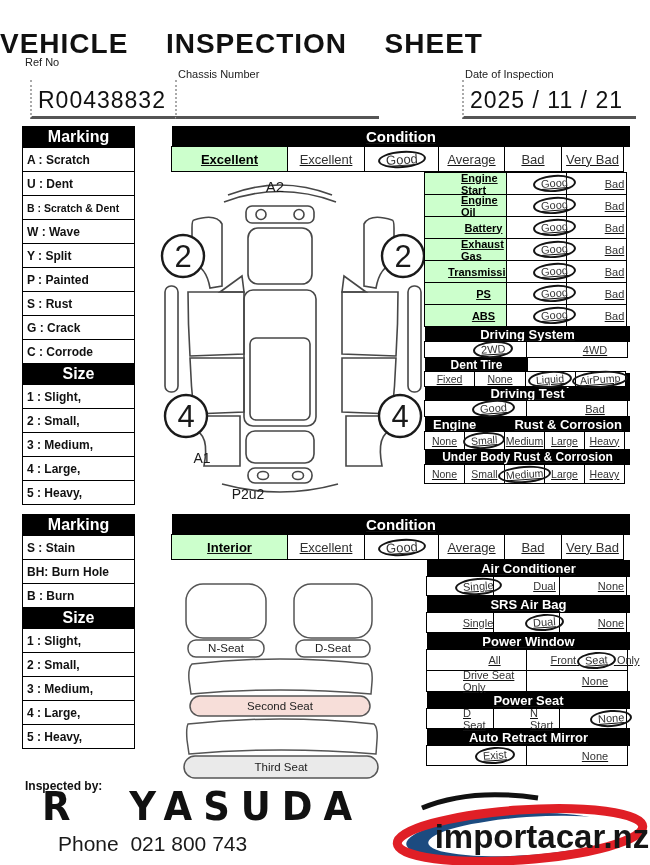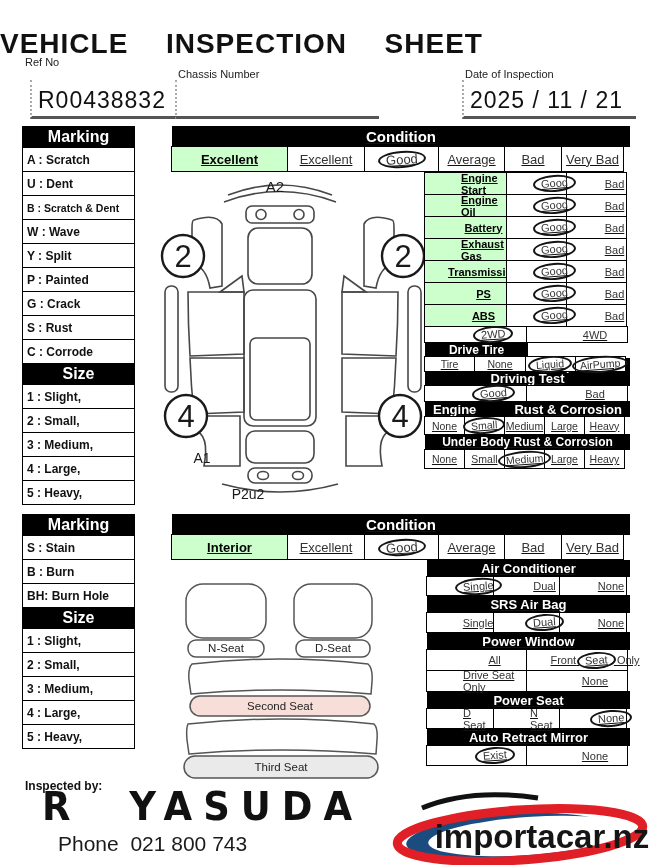--- a/index.html
+++ b/index.html
@@ -58,22 +58,22 @@
     </div>
 
   <div class="ltable" style="left:22px;top:127px;width:113px">
     <div class="mhdr">Marking</div>
     <div class="mrow">A : Scratch</div>
     <div class="mrow">U : Dent</div>
     <div class="mrow" style="font-size:10.5px">B : Scratch &amp; Dent</div>
     <div class="mrow">W : Wave</div>
     <div class="mrow">Y : Split</div>
     <div class="mrow">P : Painted</div>
+    <div class="mrow">S : Rust</div>
     <div class="mrow">G : Crack</div>
-    <div class="mrow">S : Rust</div>
     <div class="mrow">C : Corrode</div>
     <div class="mhdr">Size</div>
     <div class="mrow">1 : Slight,</div>
     <div class="mrow">2 : Small,</div>
     <div class="mrow">3 : Medium,</div>
     <div class="mrow">4 : Large,</div>
     <div class="mrow">5 : Heavy,</div>
   </div>
 
   <div class="stack" style="left:172px;top:127px;width:458px">
@@ -201,35 +201,36 @@
     <div class="row" style="height:23px">
       <div class="ccell green sm" style="width:83px">ABS</div>
       <div class="ccell sm" style="width:61px">
           <span class="circled">Good</span>
         </div>
       <div class="ccell sm" style="width:61px">
           <span>Bad</span>
         </div>
     </div>
 
+    <div class="shdr" style="height:16px">Driving System</div>
     <div class="row" style="height:17px">
       <div class="ccell sm" style="width:103px">
           <span class="circled">2WD</span>
         </div>
       <div class="ccell sm" style="width:102px">
           <span>4WD</span>
         </div>
     </div>
     <div class="row" style="height:15px">
-      <div class="shdr" style="width:103px;height:15px;font-size:12px;margin-top:0">Drive Tire</div>
+      <div class="shdr" style="width:103px;height:15px;font-size:12px;margin-top:0">Dent Tire</div>
       <div class="shdr" style="width:102px;height:15px;font-size:12px;margin-top:16px">Repair Kit</div>
     </div>
     <div class="row" style="height:16px">
       <div class="ccell xs" style="width:51px">
-          <span>Tire</span>
+          <span>Fixed</span>
         </div>
       <div class="ccell xs" style="width:52px">
           <span>None</span>
         </div>
       <div class="ccell xs" style="width:51px">
           <span class="circled">Liquid</span>
         </div>
       <div class="ccell xs" style="width:51px">
           <span class="circled">AirPump</span>
         </div>
@@ -280,22 +281,22 @@
         </div>
       <div class="ccell xs" style="width:41px">
           <span>Heavy</span>
         </div>
     </div>
   </div>
 
   <div class="ltable" style="left:22px;top:515px;width:113px">
     <div class="mhdr">Marking</div>
     <div class="mrow">S : Stain</div>
+    <div class="mrow">BH: Burn Hole</div>
     <div class="mrow">B : Burn</div>
-    <div class="mrow">BH: Burn Hole</div>
     <div class="mhdr">Size</div>
     <div class="mrow">1 : Slight,</div>
     <div class="mrow">2 : Small,</div>
     <div class="mrow">3 : Medium,</div>
     <div class="mrow">4 : Large,</div>
     <div class="mrow">5 : Heavy,</div>
   </div>
 
   <div class="stack" style="left:172px;top:515px;width:458px">
     <div class="shdr" style="height:21px;font-size:15px">Condition</div>
@@ -379,21 +380,21 @@
       <div class="ccell sm" style="width:102px">
           <span>None</span>
         </div>
     </div>
     <div class="shdr" style="height:18px">Power Seat</div>
     <div class="row" style="height:21px">
       <div class="ccell sm" style="width:68px">
           <span>D Seat</span>
         </div>
       <div class="ccell sm" style="width:67px">
-          <span>N Seat</span>
+          <span>N Start</span>
         </div>
       <div class="ccell sm" style="width:68px">
           <span class="circled">None</span>
         </div>
     </div>
     <div class="shdr" style="height:18px">Auto Retract Mirror</div>
     <div class="row" style="height:21px">
       <div class="ccell sm" style="width:101px">
           <span class="circled">Exist</span>
         </div>

